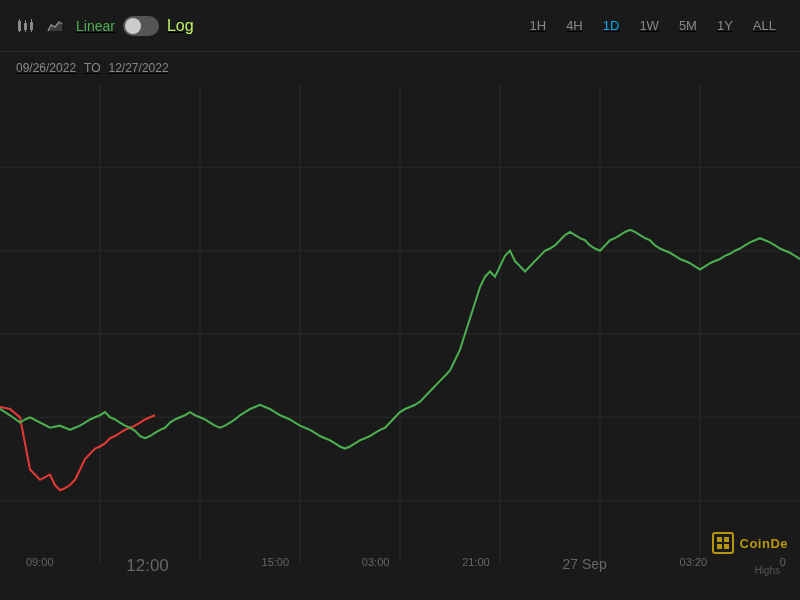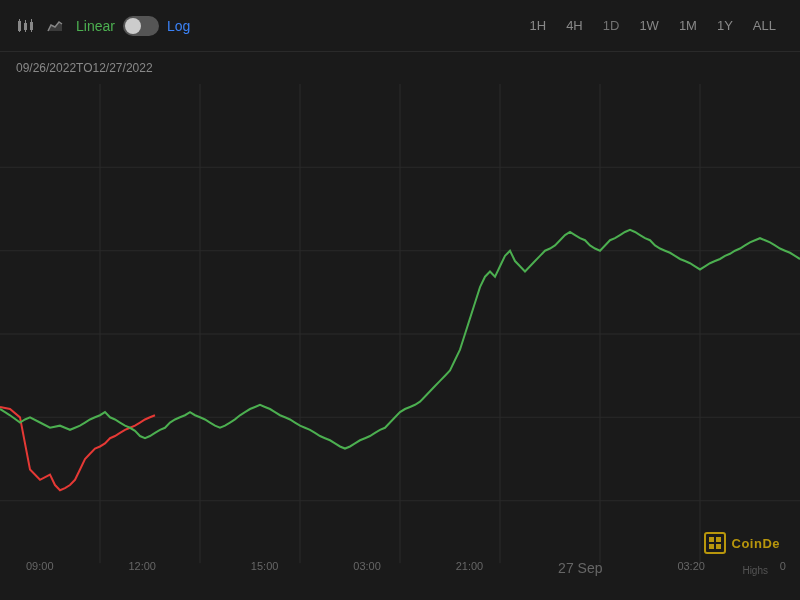--- a/index.html
+++ b/index.html
@@ -8,20 +8,21 @@
       width: 800px;
       height: 600px;
       overflow: hidden;
       font-family: -apple-system, BlinkMacSystemFont, 'Segoe UI', sans-serif;
     }
     .chart-container {
       width: 800px;
       height: 600px;
       position: relative;
       background: #1a1a1a;
+      text-decoration: underline;
     }
     .toolbar {
       display: flex;
       align-items: center;
       padding: 10px 16px;
       height: 52px;
       border-bottom: 1px solid #2a2a2a;
       gap: 16px;
     }
     .toolbar-left {
@@ -41,22 +42,22 @@
       display: flex;
       align-items: center;
       gap: 8px;
     }
     .linear-label {
       color: #4caf50;
       font-size: 14px;
       font-weight: 500;
     }
     .log-label {
-      color: #3b82f6;
-      font-size: 14px;
+      color: #bef264;
+      font-size: 16px;
     }
     
     .toggle-switch {
       width: 36px;
       height: 20px;
       background: #555;
       border-radius: 10px;
       position: relative;
       cursor: pointer;
       display: inline-block;
@@ -80,29 +81,30 @@
     .time-btn {
       color: #888;
       font-size: 13px;
       padding: 4px 8px;
       cursor: pointer;
       border-radius: 4px;
       background: transparent;
       border: none;
     }
     .time-btn.active {
-      color: #737373;
+      color: #0ea5e9;
     }
     .date-range {
       padding: 6px 16px;
       color: #888;
       font-size: 12px;
       height: 32px;
       display: flex;
       align-items: center;
+      gap: 8px;
     }
     .chart-area {
       position: relative;
       width: 800px;
       height: 500px;
       overflow: hidden;
     }
     svg.chart-svg {
       position: absolute;
       top: 0;
@@ -112,21 +114,21 @@
     }
     
     .grid-line {
       stroke: #2a2a2a;
       stroke-width: 1;
     }
     
     .watermark {
       position: absolute;
       bottom: 30px;
-      right: 20px;
+      right: 12px;
       display: flex;
       align-items: center;
       gap: 6px;
     }
     .watermark-icon {
       width: 22px;
       height: 22px;
       border: 2px solid #b8960c;
       border-radius: 3px;
       display: flex;
@@ -138,21 +140,21 @@
     }
     .watermark-text {
       color: #b8960c;
       font-size: 13px;
       font-weight: 600;
       letter-spacing: 0.5px;
     }
     .bottom-label {
       position: absolute;
       bottom: 8px;
-      right: 32px;
+      right: 20px;
       color: #555;
       font-size: 10px;
     }
   </style>
 </head>
 <body>
 
 <div class="chart-container">
 
   <div class="toolbar">
@@ -182,21 +184,21 @@
         <span class="linear-label">Linear</span>
         <div class="toggle-switch"></div>
         <span class="log-label">Log</span>
       </div>
     </div>
     <div class="toolbar-right">
       <button class="time-btn">1H</button>
       <button class="time-btn">4H</button>
       <button class="time-btn active">1D</button>
       <button class="time-btn">1W</button>
-      <button class="time-btn">1M</button>
+      <button class="time-btn">5M</button>
       <button class="time-btn">1Y</button>
       <button class="time-btn">ALL</button>
     </div>
   </div>
 
   <div class="date-range">
     <span>09/26/2022</span>
     <span>TO</span>
     <span>12/27/2022</span>
   </div>
@@ -404,21 +406,21 @@
           780,158
           785,160
           790,162
           795,165
           800,168
         "></polyline>
     </svg>
 
     <div style="position:absolute; bottom:8px; left:0; width:100%; display:flex; justify-content:space-between; padding:0 14px;">
       <span style="color:#666;font-size:11px;margin-left:12px;">09:00</span>
-      <span style="color:#666;font-size:11px;">12:00</span>
+      <span style="color:#666;font-size:17px;">12:00</span>
       <span style="color:#666;font-size:11px;margin-left:20px;">15:00</span>
       <span style="color:#666;font-size:11px;">03:00</span>
       <span style="color:#666;font-size:11px;">21:00</span>
       <span style="color:#666;font-size:14px;">27 Sep</span>
       <span style="color:#666;font-size:11px;">03:20</span>
       <span style="color:#666;font-size:11px;">0</span>
     </div>
 
     <div class="watermark">
       <div class="watermark-icon">

